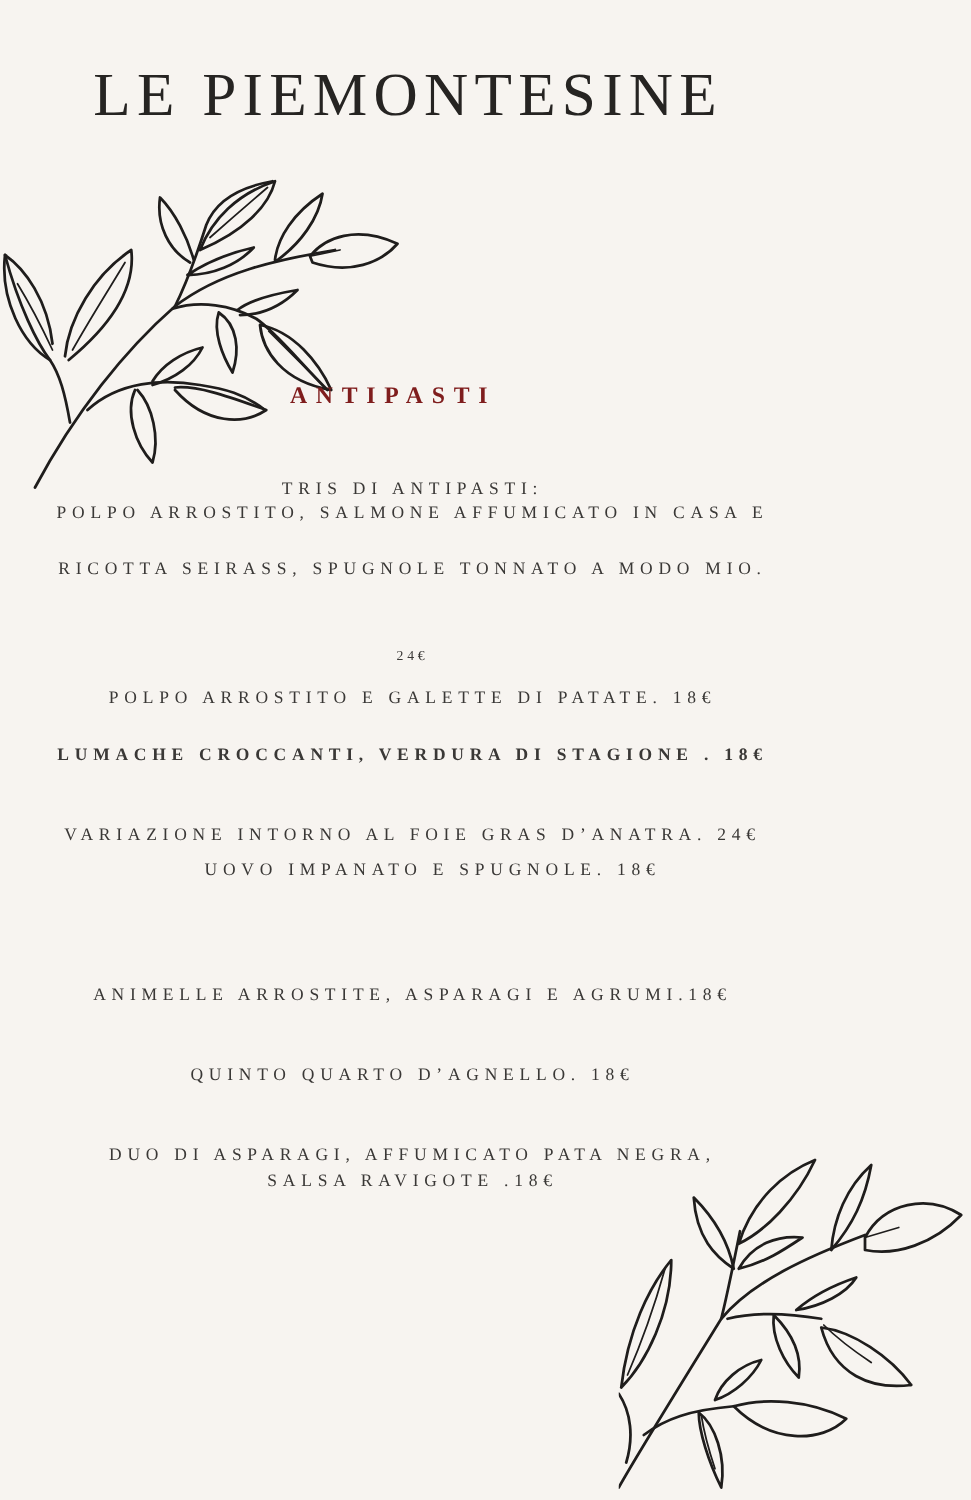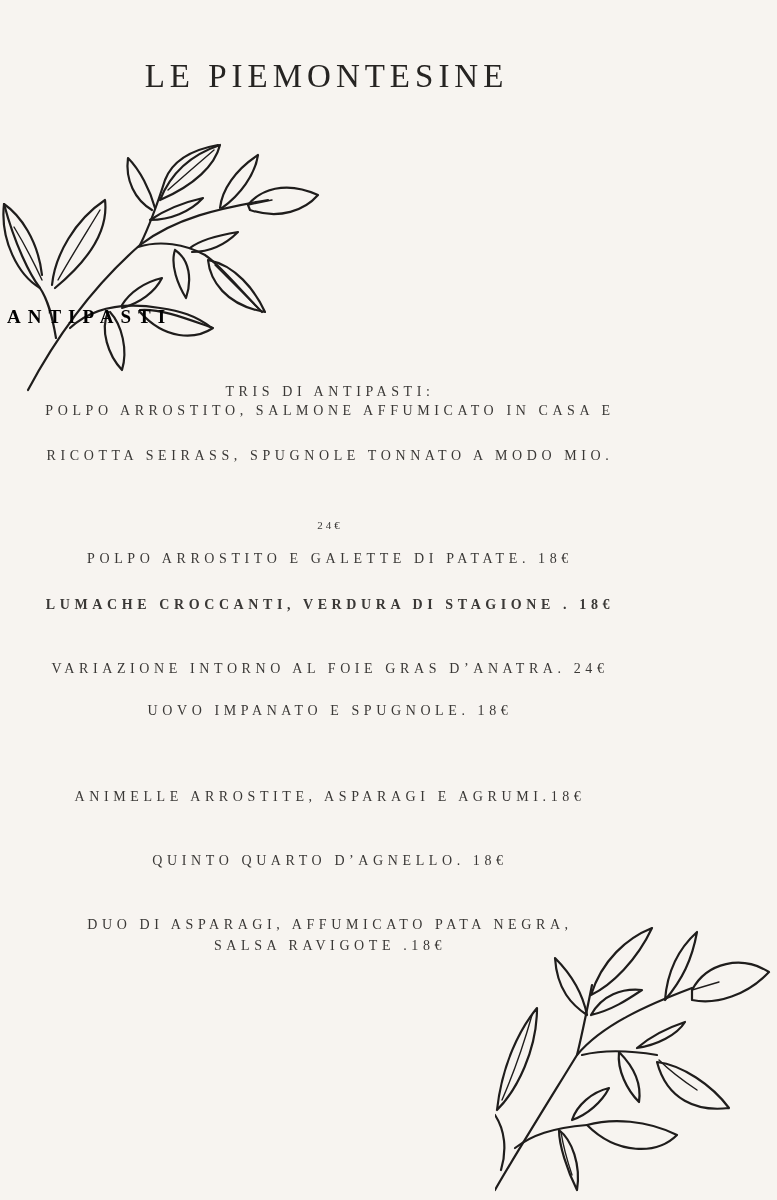--- a/index.html
+++ b/index.html
@@ -7,30 +7,31 @@
       width: 777px; height: 1200px;
       background: #f7f4f0;
       position: relative;
       overflow: hidden;
       font-family: "Liberation Serif", "DejaVu Serif", serif;
       color: #2a2826;
     }
     .title {
       position: absolute; top: 50px; left: 0; width: 653px;
       text-align: center;
-      font-size: 33px; letter-spacing: 5px;
+      font-size: 49px; letter-spacing: 5px;
       font-weight: normal;
       color: #262422;
       margin: 0;
       line-height: 52px;
     }
     .section-title {
       position: absolute; top: 306px; left: 0; width: 622px;
+      text-align: center;
       font-size: 19px; letter-spacing: 7px;
-      color: #000000; margin: 0; line-height: 22px;
+      color: #7f1d1d; margin: 0; line-height: 22px;
       padding-left: 7px; box-sizing: border-box;
     }
     .menu-line {
       position: absolute; left: 0; width: 660px;
       text-align: center;
       font-size: 14px; letter-spacing: 4.6px;
       color: #3a3836;
       line-height: 21px;
       margin: 0;
     }
@@ -126,20 +127,20 @@
 <div>
   <p class="menu-line" style="top:381px;">TRIS DI ANTIPASTI:</p>
   <p class="menu-line" style="top:400px;">POLPO ARROSTITO, SALMONE AFFUMICATO IN CASA E</p>
   <p class="menu-line" style="top:445px;">RICOTTA SEIRASS, SPUGNOLE TONNATO A MODO MIO.</p>
   <p class="menu-line price-small" style="top:467px;margin-top:48px;">24€</p>
 </div>
 
 <p class="menu-line" style="top:548px;">POLPO ARROSTITO E GALETTE DI PATATE. 18€</p>
 <p class="menu-line" style="top:594px;font-weight:bold;">LUMACHE CROCCANTI, VERDURA DI STAGIONE . 18€</p>
 <p class="menu-line" style="top:658px;">VARIAZIONE INTORNO AL FOIE GRAS D’ANATRA. 24€</p>
-<p class="menu-line" style="top:700px;">UOVO IMPANATO E SPUGNOLE. 18€</p>
+<p class="menu-line" style="top:686px;padding-left:16px;">UOVO IMPANATO E SPUGNOLE. 18€</p>
 <p class="menu-line" style="top:786px;">ANIMELLE ARROSTITE, ASPARAGI E AGRUMI.18€</p>
 <p class="menu-line" style="top:850px;">QUINTO QUARTO D’AGNELLO. 18€</p>
 
 <div>
   <p class="menu-line" style="top:914px;">DUO DI ASPARAGI, AFFUMICATO PATA NEGRA,</p>
   <p class="menu-line" style="top:935px;">SALSA RAVIGOTE .18€</p>
 </div>
 
 </body></html>

